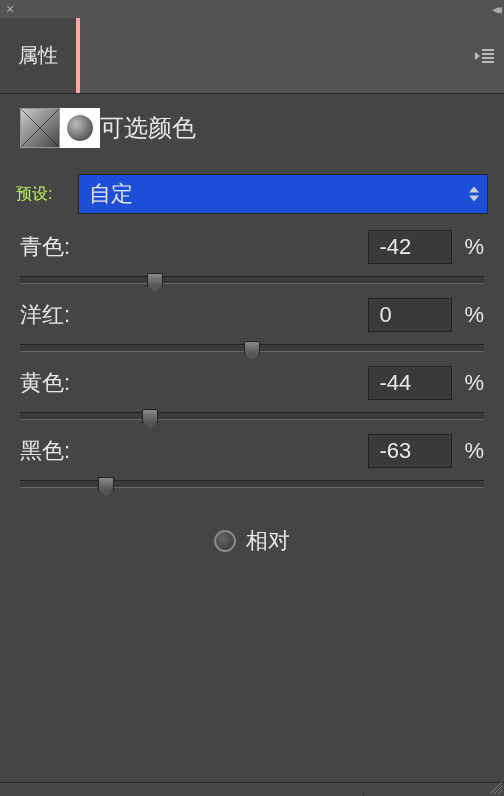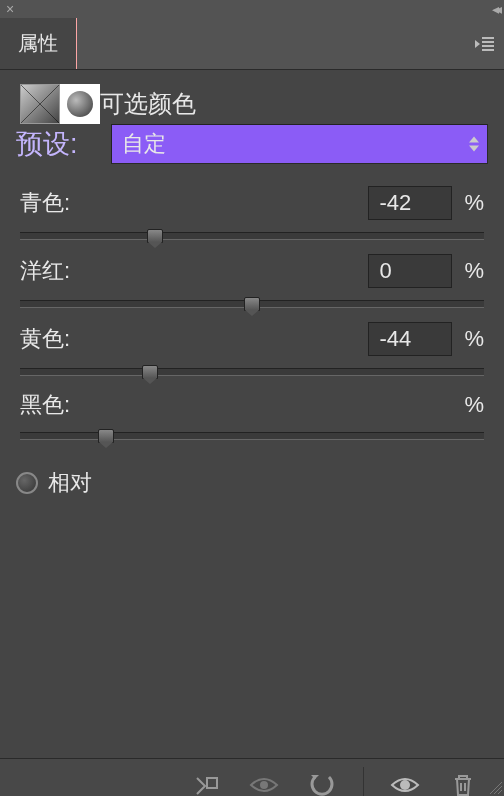--- a/index.html
+++ b/index.html
@@ -3,59 +3,59 @@
 <meta charset="utf-8">
 <style>
 * { box-sizing: border-box; margin: 0; padding: 0; font-family: "Microsoft YaHei", "SimSun", sans-serif; }
 body { background: #535353; width: 504px; height: 796px; overflow: hidden; color: #e8e8e8; font-size: 18px; }
 
 .titlebar { height: 18px; background: #535353; display: flex; align-items: center; padding: 0 6px; justify-content: space-between; }
 .close-x { color: #aaa; font-size: 14px; cursor: pointer; }
 .collapse-arrows { color: #aaa; font-size: 14px; letter-spacing: -4px; }
 
 .tabs { display: flex; align-items: center; background: #535353; border-bottom: 1px solid #2a2a2a; position: relative; }
-.tab { padding: 12px 18px; color: #bbb; cursor: pointer; font-size: 20px; border-right: 1px solid #fca5a5; }
+.tab { padding: 24px 18px; color: #bbb; cursor: pointer; font-size: 20px; border-right: 4px solid #fca5a5; }
 .tab.active { background: #454545; color: #e8e8e8; }
 .tabs-menu { position: absolute; right: 10px; top: 50%; transform: translateY(-50%); color: #bbb; cursor: pointer; display: flex; align-items: center; gap: 2px; }
 .menu-lines { display: inline-flex; flex-direction: column; gap: 2px; }
 .menu-lines span { display: block; width: 12px; height: 2px; background: #bbb; }
 .menu-tri { width: 0; height: 0; border-top: 4px solid transparent; border-bottom: 4px solid transparent; border-left: 5px solid #bbb; }
 
 .panel-body { background: #454545; padding: 14px 16px 0 16px; height: 688px; display: flex; flex-direction: column; }
 
-.header-row { display: flex; align-items: center; padding-left: 4px; }
+.header-row { display: flex; align-items: center; margin-bottom: 26px; padding-left: 4px; }
 .adj-icon { width: 40px; height: 40px; border: 1px solid #999; background: linear-gradient(135deg, #ccc 0%, #444 100%); position: relative; }
 .adj-icon::before { content: ""; position: absolute; inset: 0; background:
   linear-gradient(to bottom right, transparent 49%, rgba(0,0,0,.5) 50%, transparent 51%),
   linear-gradient(to bottom left, transparent 49%, rgba(0,0,0,.5) 50%, transparent 51%); }
 .mask-icon { width: 40px; height: 40px; background: #fff; display: flex; align-items: center; justify-content: center; }
 .mask-icon .circle { width: 26px; height: 26px; border-radius: 50%; background: radial-gradient(circle at 35% 35%, #bbb, #333); }
 .header-title { font-size: 24px; color: #e8e8e8; }
 
 .row { display: flex; align-items: center; margin-bottom: 16px; }
-.row-label { width: 62px; font-size: 27px; color: #c4b5fd; }
-.select { flex: 1; height: 40px; background: #8b5cf6; border: 1px solid #2a2a2a; border-top-color: #222; border-left-color: #222; display: flex; align-items: center; padding: 0 10px; position: relative; cursor: pointer; margin-left: 33px; }
+.row-label { width: 62px; font-size: 16px; color: #bef264; }
+.select { flex: 1; height: 40px; background: #1d4ed8; border: 1px solid #2a2a2a; border-top-color: #222; border-left-color: #222; display: flex; align-items: center; padding: 0 10px; position: relative; cursor: pointer; }
 .select .arrows { position: absolute; right: 8px; top: 50%; transform: translateY(-50%); display: flex; flex-direction: column; gap: 3px; }
 .select .arrows .up { width: 0; height: 0; border-left: 5px solid transparent; border-right: 5px solid transparent; border-bottom: 6px solid #ccc; }
 .select .arrows .down { width: 0; height: 0; border-left: 5px solid transparent; border-right: 5px solid transparent; border-top: 6px solid #ccc; }
 .swatch { width: 28px; height: 22px; background: #ffe63b; border: 1px solid #222; margin-right: 8px; }
 .select-text { font-size: 22px; color: #e8e8e8; }
 
-.sliders { margin-top: 6px; }
+.sliders { }
 .slider-block { margin-bottom: 14px; padding: 0 4px; }
 .slider-head { display: flex; align-items: center; justify-content: space-between; margin-bottom: 12px; }
 .slider-label { font-size: 22px; color: #e8e8e8; }
 .slider-val-wrap { display: flex; align-items: center; gap: 12px; }
 .slider-val { width: 84px; height: 34px; background: #3a3a3a; border: 1px solid #222; color: #e8e8e8; font-size: 22px; text-align: left; padding: 0 10px; font-family: inherit; }
 .pct { font-size: 22px; color: #e8e8e8; }
 .slider-track { height: 8px; background: #3a3a3a; border-top: 1px solid #222; border-bottom: 1px solid #666; position: relative; margin-bottom: 12px; cursor: pointer; }
 .slider-thumb { position: absolute; top: -4px; width: 16px; height: 14px; background: linear-gradient(#888, #555); border: 1px solid #222; border-radius: 2px 2px 0 0; transform: translateX(-50%); }
 .slider-thumb::after { content:""; position:absolute; left:50%; bottom:-6px; transform:translateX(-50%); width:0; height:0; border-left:7px solid transparent; border-right:7px solid transparent; border-top:6px solid #555; }
 
-.radios { display: flex; gap: 60px; margin-top: 14px; }
+.radios { display: flex; justify-content: center; gap: 60px; margin-top: 24px; }
 .radio { display: flex; align-items: center; gap: 10px; cursor: pointer; }
 .radio-circle { width: 22px; height: 22px; border-radius: 50%; border: 2px solid #888; background: radial-gradient(circle at 35% 35%, #666, #333); display: flex; align-items: center; justify-content: center; }
 .radio.checked .radio-circle::after { content: ""; width: 10px; height: 10px; border-radius: 50%; background: #e8e8e8; }
 .radio-label { font-size: 22px; }
 
 .footer { height: 52px; background: #484848; border-top: 1px solid #2a2a2a; display: flex; align-items: center; justify-content: flex-end; gap: 24px; padding: 0 24px; }
 .footer .ico { width: 34px; height: 30px; display: flex; align-items: center; justify-content: center; color: #999; cursor: pointer; }
 .footer .divider { width: 1px; height: 36px; background: #333; }
 .footer svg { display: block; }
 .resize-grip { position: absolute; bottom: 2px; right: 2px; color: #777; }
@@ -141,20 +141,21 @@
       </div>
       <div class="slider-track">
         <div class="slider-thumb" style="left:28%"></div>
       </div>
     </div>
 
     <div class="slider-block">
       <div class="slider-head">
         <span class="slider-label">黑色:</span>
         <span class="slider-val-wrap">
+          <input class="slider-val" value="-63" style="">
           <span class="pct">%</span>
         </span>
       </div>
       <div class="slider-track">
         <div class="slider-thumb" style="left:18.5%"></div>
       </div>
     </div>
 
   </div>
 

